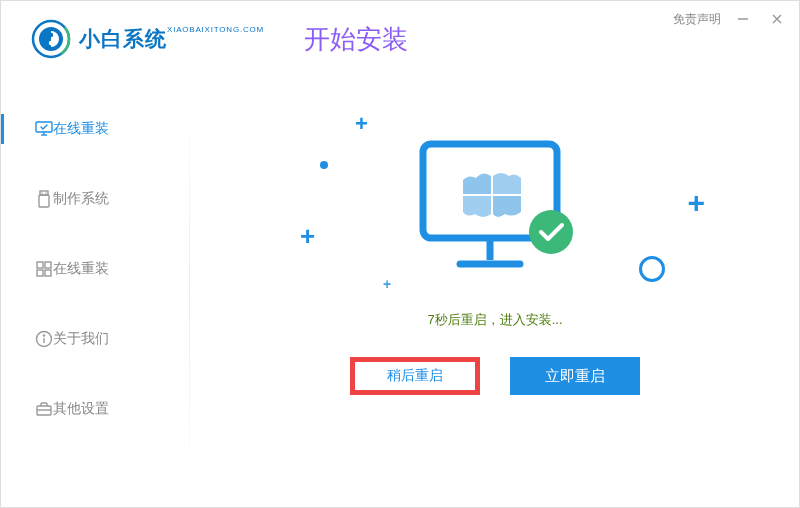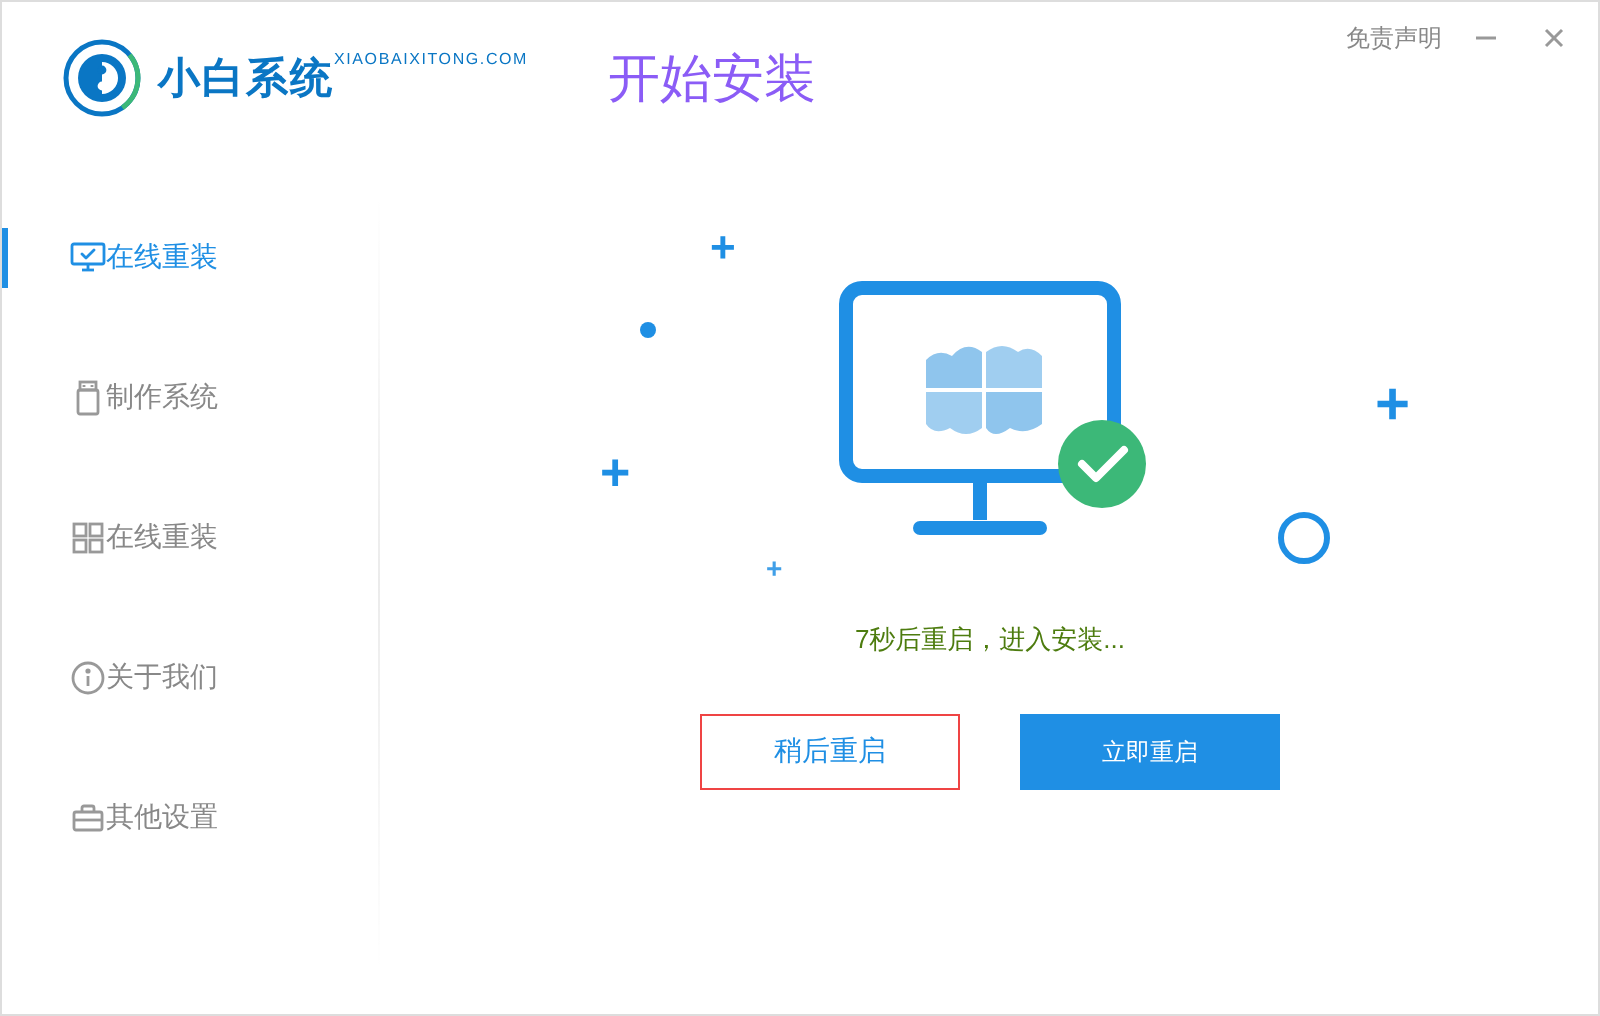--- a/index.html
+++ b/index.html
@@ -30,22 +30,22 @@
   .illus { position: relative; width: 260px; height: 200px; margin-top: 15px; }
   .plus { position: absolute; color: #1F8FE4; font-weight: bold; }
   .circ { position: absolute; border-radius: 50%; }
 
   .monitor { position: absolute; left: 50px; top: 35px; }
 
   .status-title { margin-top: 20px; font-size: 15px; color: #1F8FE4; font-weight: 500; }
   .status-sub { margin-top: 10px; font-size: 13px; color: #4d7c0f; }
 
   .buttons { margin-top: 28px; display: flex; gap: 30px; }
-  .btn-outline { width: 130px; height: 38px; border: 1px solid #ef4444; background: #fff; color: #1F8FE4; font-size: 14px; display: flex; align-items: center; justify-content: center; cursor: pointer; }
-  .btn-primary { width: 130px; height: 38px; border: none; background: #1F8FE4; color: #fff; font-size: 12px; display: flex; align-items: center; justify-content: center; cursor: pointer; }
+  .btn-outline { width: 130px; height: 38px; border: 5px solid #ef4444; background: #fff; color: #1F8FE4; font-size: 14px; display: flex; align-items: center; justify-content: center; cursor: pointer; }
+  .btn-primary { width: 130px; height: 38px; border: none; background: #1F8FE4; color: #fff; font-size: 15px; display: flex; align-items: center; justify-content: center; cursor: pointer; }
 
   .divider { position: absolute; left: 188px; top: 95px; bottom: 20px; width: 1px; background: linear-gradient(to bottom, rgba(0,0,0,0), rgba(0,0,0,0.08), rgba(0,0,0,0)); }
 </style>
 </head>
 <body>
 
 <div class="titlebar">
   <a>免责声明</a>
   <div class="btn">
     <svg width="12" height="12" viewBox="0 0 12 12">

